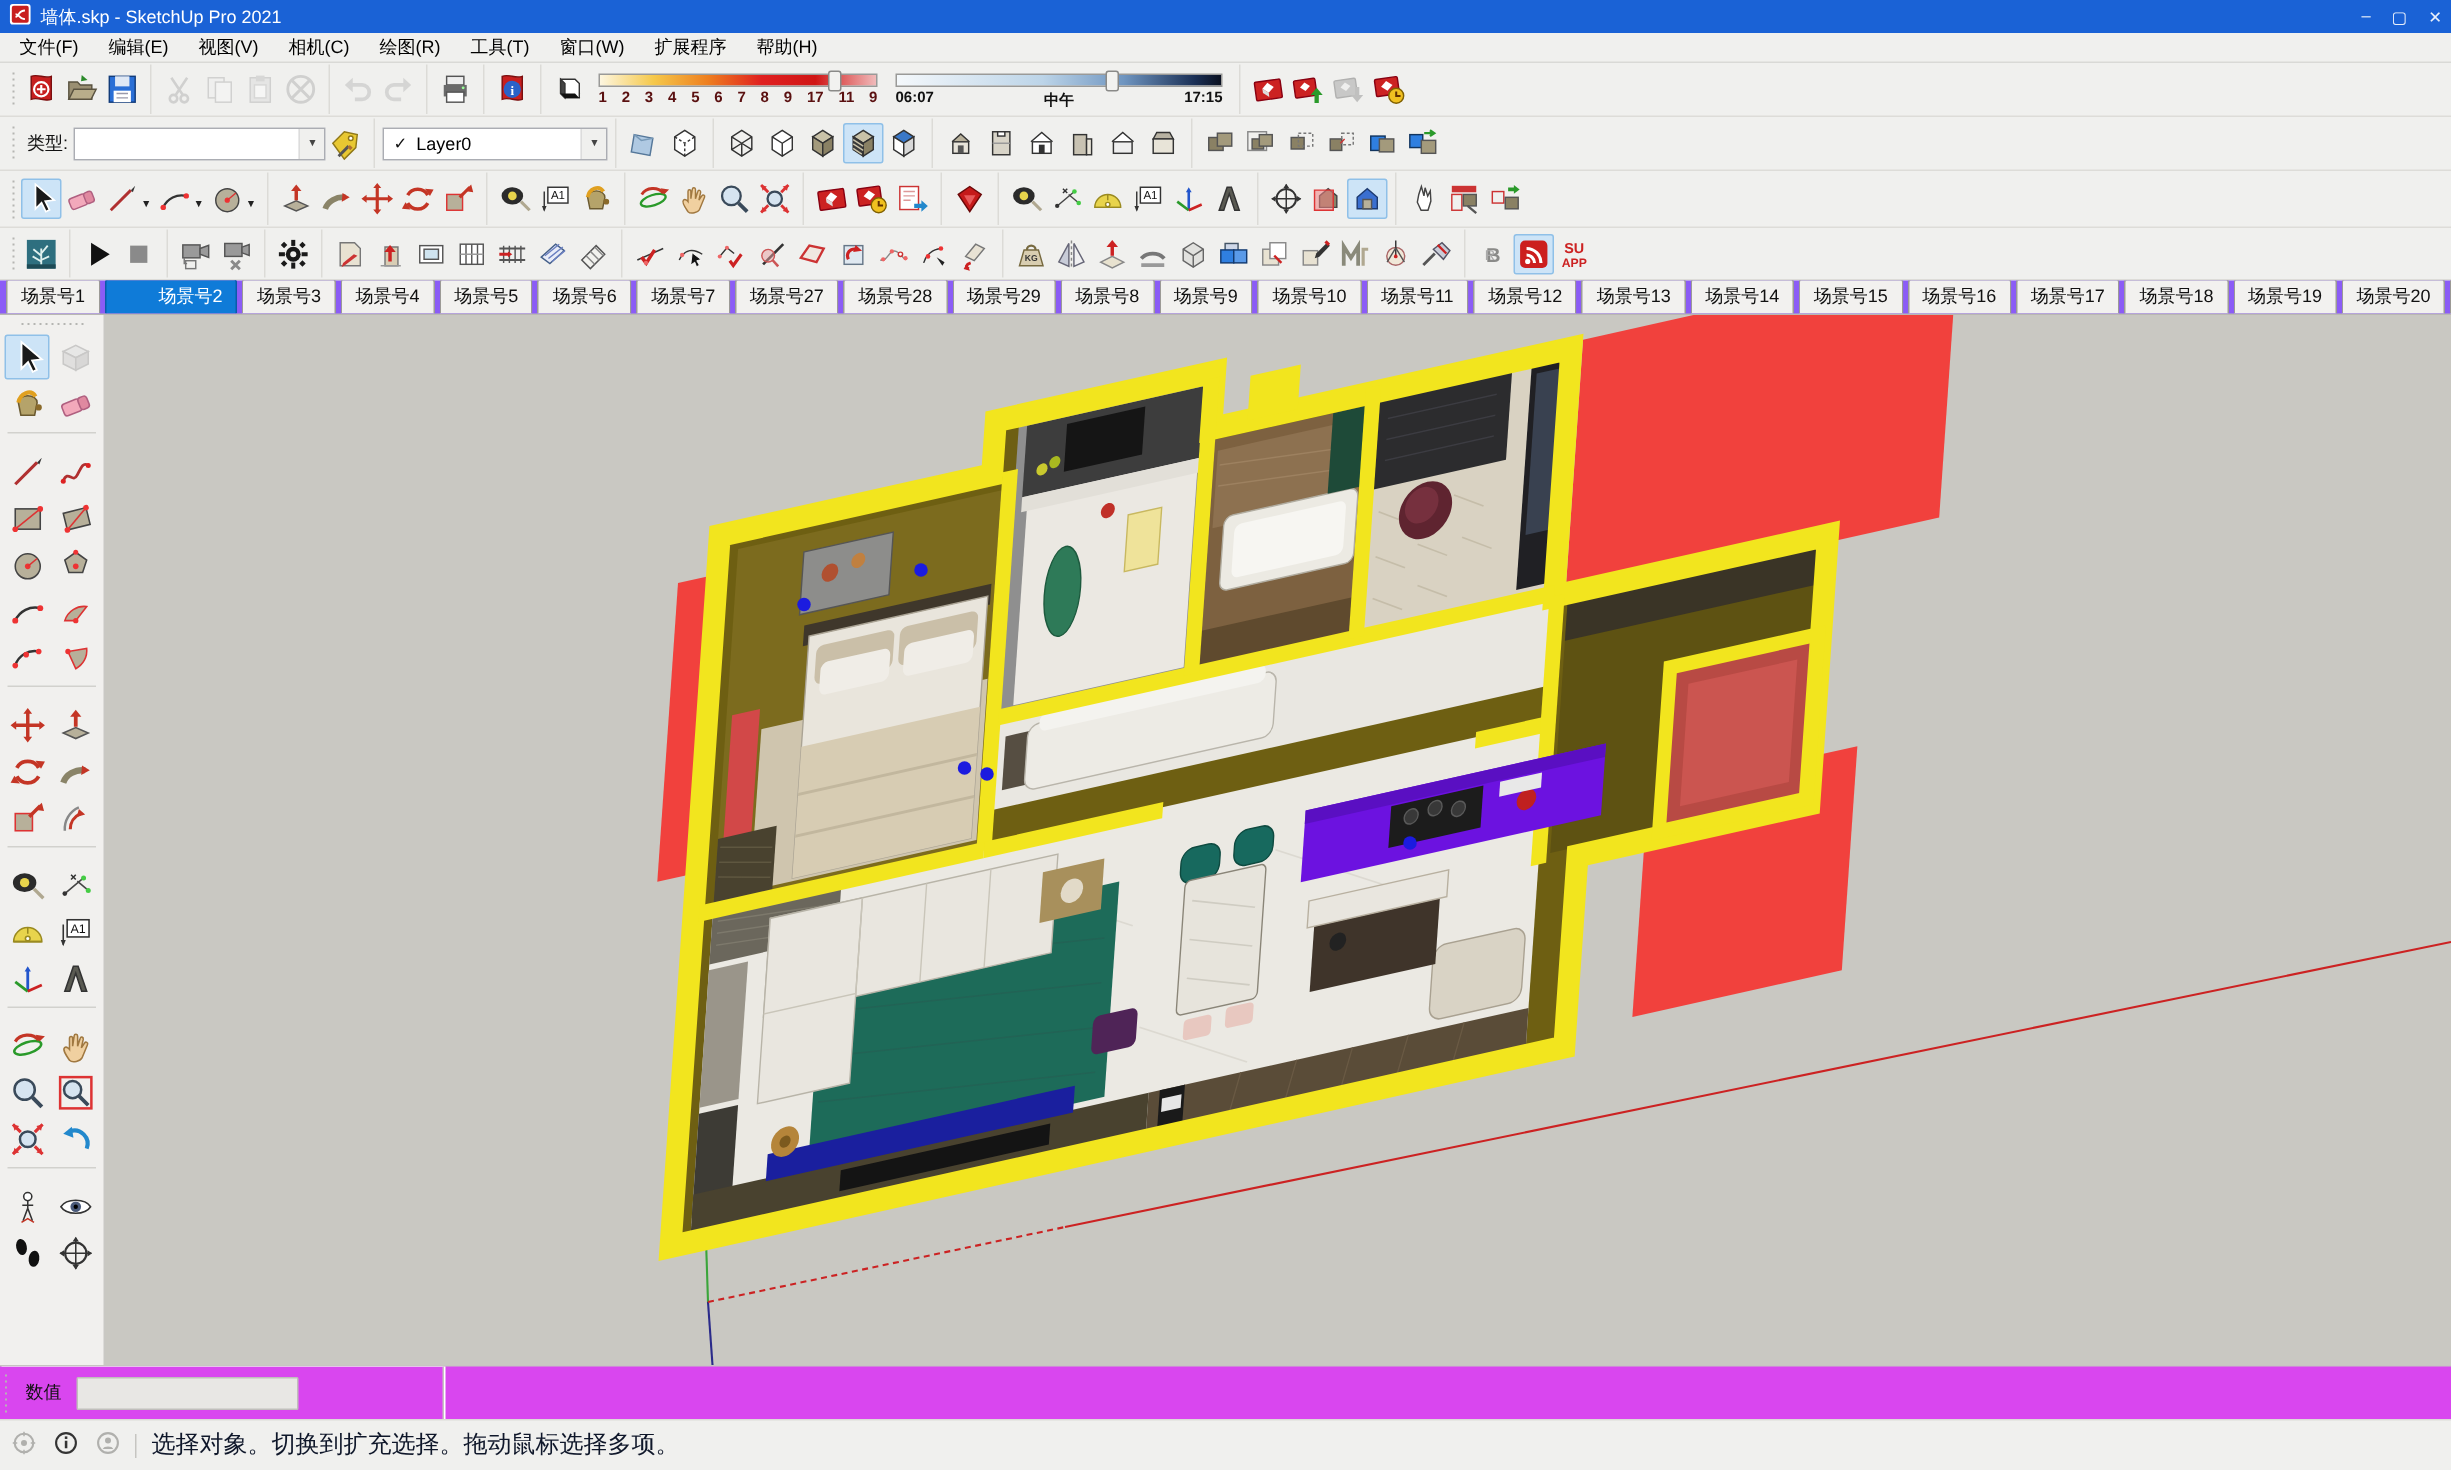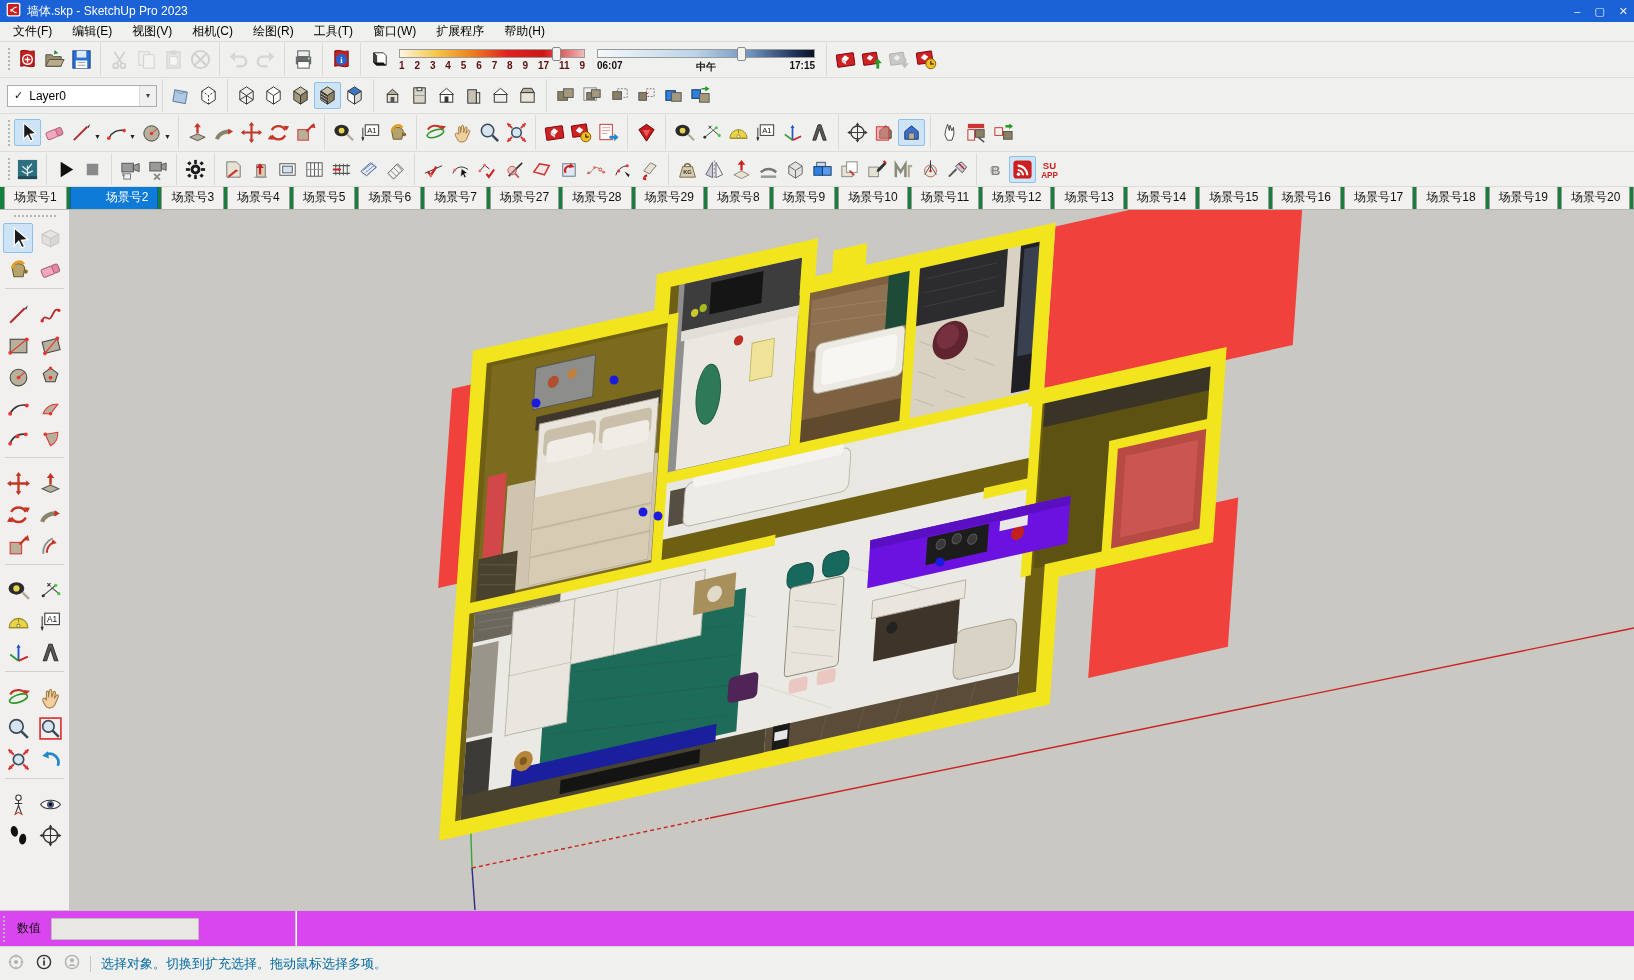--- a/index.html
+++ b/index.html
@@ -44,21 +44,21 @@
     border:1px solid #8a8a88; border-radius:2px; }
   .slider .labels { position:absolute; top:13px; left:0; right:0; display:flex;
     justify-content:space-between; font-size:10px; font-weight:bold; color:#111; }
   #month-slider { width:186px; }
   #month-slider .track { background:linear-gradient(to right,#fdf6e0,#f5c84a,#ee7f1f,#e02020,#d01515 78%,#f0baba); }
   #month-slider .labels { color:#5a1010; letter-spacing:0; }
   #time-slider { width:218px; }
   #time-slider .track { background:linear-gradient(to right,#f4f8fb,#bcd4e8 45%,#6f95c0 70%,#1a2f55 92%,#0a1020); }
 
   
-  #tabs { height:23px; background:#15803d; display:flex; align-items:flex-end; padding:2px 2px 0 4px;
+  #tabs { height:23px; background:#8b5cf6; display:flex; align-items:flex-end; padding:2px 2px 0 4px;
     gap:3px; border-bottom:1px solid #b9b7b2; overflow:hidden; white-space:nowrap; }
   .tab { background:#f2f1ef; border:1px solid #9c9a96; border-bottom:none; padding:2px 9px 3px;
     font-size:12px; color:#111; border-radius:2px 2px 0 0; }
   .tab.active { background:#0f7bd8; color:#fff; border-color:#0a5ca8;padding-left:35px; }
 
   
   #main { position:relative; height:700px; }
   #palette { position:absolute; left:0; top:0; width:70px; height:100%; background:#f1f0ee;
     border-right:1px solid #c9c8c4; padding:3px 3px 0; overflow:hidden; }
   #palette .pgrip { height:5px; margin:1px 10px 4px;
@@ -75,34 +75,34 @@
   #measure-panel { width:296px; height:100%; border-right:1px solid #c6c5c1; display:flex;
     align-items:center; box-shadow:1px 0 0 #fff; }
   #measure-panel .grip { margin-left:2px; }
   #measure-label { margin:0 10px 0 8px; color:#111; }
   #measure-field { width:148px; height:22px; background:#e8e7e4; border:1px solid #c0bfbb;
     border-radius:1px; font-family:inherit; font-size:12px; padding:0 4px; color:#111; }
   #statusbar { height:34px; background:#f0f0ee; border-top:1px solid #dcdbd7; display:flex;
     align-items:center; padding:0 8px; gap:10px; }
   #statusbar .sb-icons { display:flex; gap:12px; align-items:center; }
   #statusbar .sb-sep { width:1px; height:16px; background:#c6c5c1; }
-  #status-text { font-size:13px; color:#0369a1; }
+  #status-text { font-size:16px; color:#0f172a; }
 </style>
 </head>
 <body>
 
 <div id="titlebar">
   <span>
     <svg width="15" height="15" viewBox="0 0 24 24">
         <rect x="1" y="1" width="22" height="22" rx="3" fill="#fff"></rect>
         <rect x="3" y="3" width="18" height="18" rx="2" fill="#c81e1e"></rect>
         <path d="M7 15c4-1 3-7 10-7M7 12c5 0 4 6 10 5" stroke="#fff" stroke-width="2" fill="none"></path>
       </svg>
   </span>
-  <span>墙体.skp - SketchUp Pro 2023</span>
+  <span>墙体.skp - SketchUp Pro 2021</span>
   <span class="win-btns">
     <span>–</span>
     <span>▢</span>
     <span>✕</span>
   </span>
 </div>
 
 <div id="menubar">
     <span class="menu-item">文件(F)</span>
     <span class="menu-item">编辑(E)</span>
@@ -274,20 +274,38 @@
             <rect x="2" y="4" width="16" height="12" rx="1" fill="#c22" stroke="#801"></rect>
             <path d="M6 9.5L10 6l4 3.5-4 3.5z" fill="#fff"></path>
           </g>
           <circle cx="16.5" cy="16.5" r="5.2" fill="#f0c020" stroke="#806000"></circle>
           <path d="M16.5 13.5v3.2h3" stroke="#603000" fill="none" stroke-width="1.4"></path>
         </svg>
       </div>
     </div>
   </div>
 <div id="tb2" class="toolbar-row">
+    <div class="tb-group">
+      <div class="grip"></div>
+      <div style="display: flex; align-items: center;">
+        <span class="widget-label">类型:</span>
+        <div class="dropdown" id="entity-dd">
+          <span class="dd-text"><undefined></undefined></span>
+          <span class="dd-btn">▼</span>
+        </div>
+      </div>
+      <div class="tool">
+        <svg viewBox="0 0 24 24">
+          <path d="M3 12l8-8 9 2-1 9-8 8z" fill="#e8c832" stroke="#907818"></path>
+          <circle cx="15.5" cy="8.5" r="1.6" fill="#fff" stroke="#907818"></circle>
+          <path d="M7 21l7-7" stroke="#555" stroke-width="2"></path>
+          <path d="M14 14l2 2" stroke="#b07030" stroke-width="2.4"></path>
+        </svg>
+      </div>
+    </div>
     <div class="tb-group">
       <div class="dropdown" id="layer-dd">
         <span class="check">✓</span>
         <span class="dd-text">Layer0</span>
         <span class="dd-btn">▼</span>
       </div>
     </div>
     <div class="tb-group">
       <div class="tool">
         <svg viewBox="0 0 24 24">

